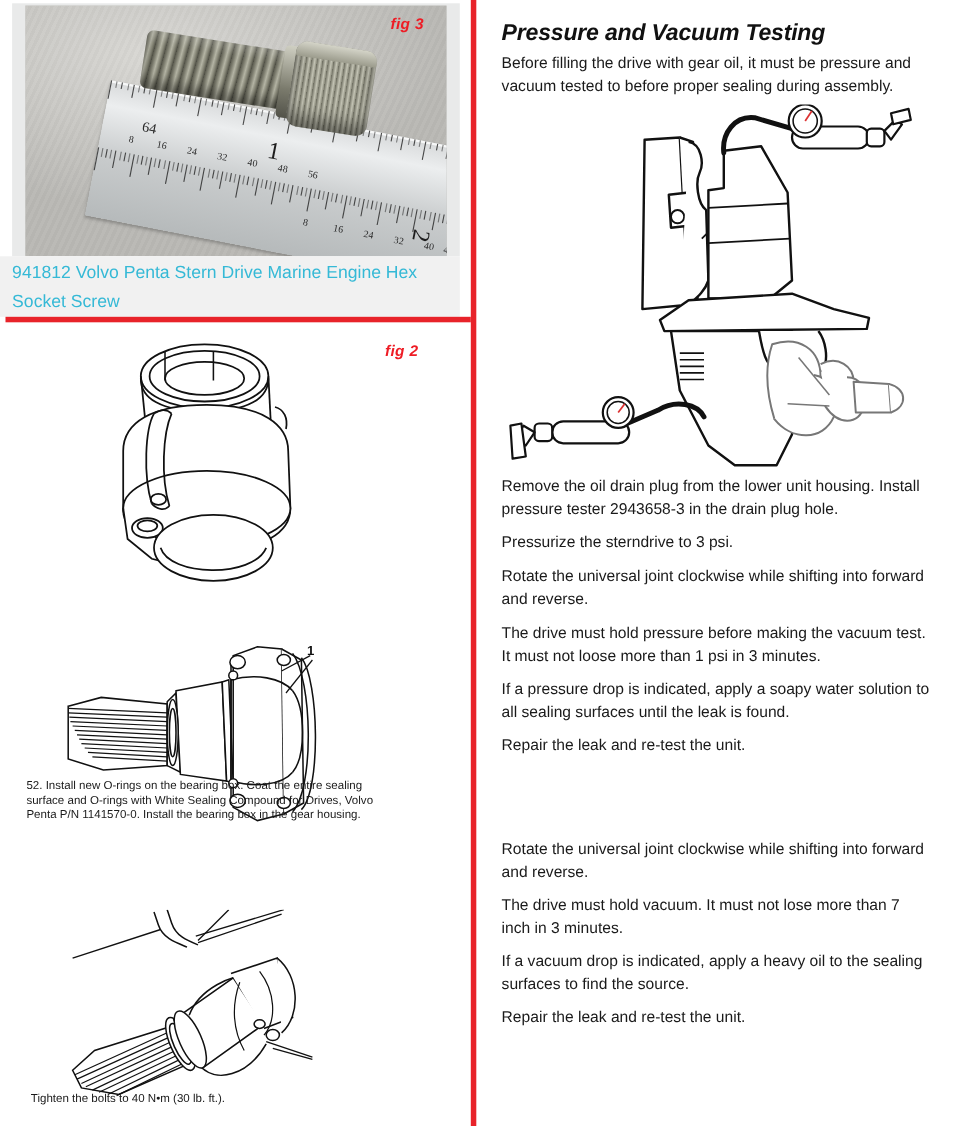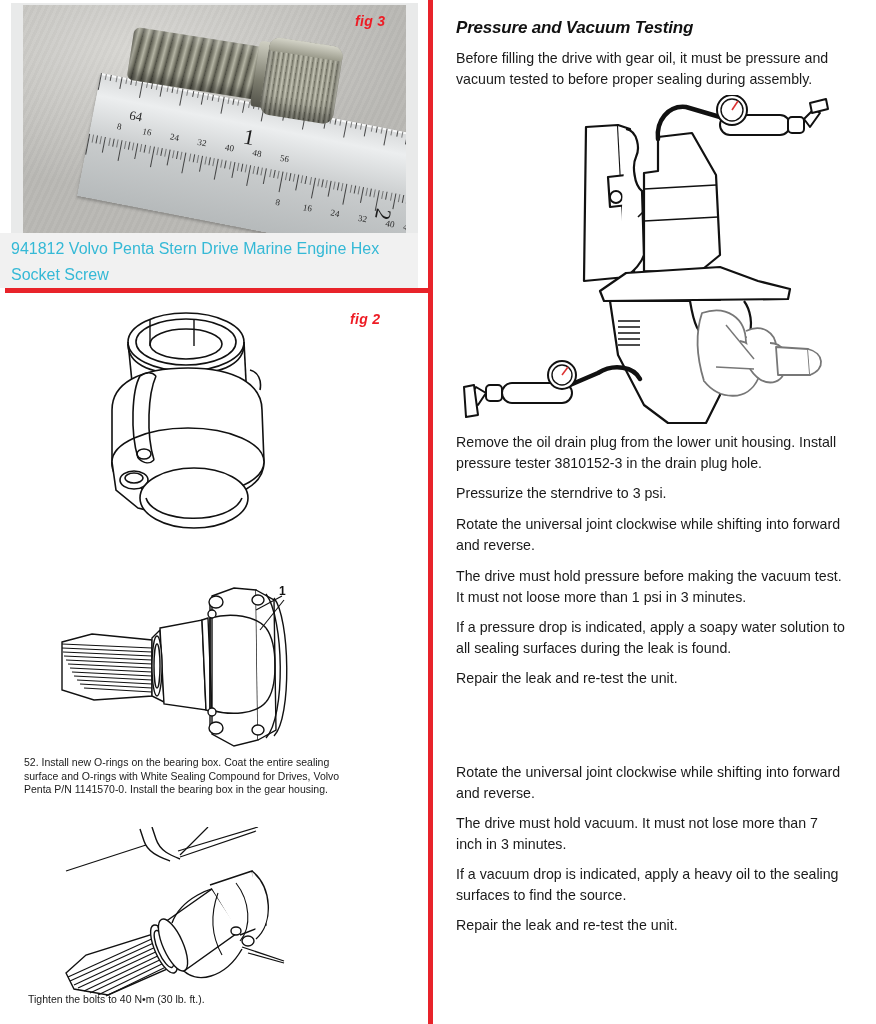--- a/index.html
+++ b/index.html
@@ -207,36 +207,36 @@
     position: absolute;
   }
   .caption {
     position: absolute;
     font-size: 10.5px;
     line-height: 13.5px;
     color: #1a1a1a;
     font-family: "Liberation Sans", sans-serif;
   }
   #caption-51 { left: 30px; top: 541px; width: 310px; }
-  #caption-52 { left: 24px; top: 756px; width: 318px; }
+  #caption-52 { left: 24px; top: 708px; width: 318px; }
   #caption-53 { left: 28px; top: 993px; width: 310px; }
 
   
   .right-col {
     position: absolute;
     left: 433px;
     top: 0;
     width: 443px;
     height: 1024px;
   }
   .section-heading {
     position: absolute;
     left: 23px;
     top: 18px;
-    font-size: 17px;
+    font-size: 21px;
     font-weight: bold;
     font-style: italic;
     color: #111;
     font-family: "Liberation Sans", sans-serif;
     letter-spacing: -0.2px;
   }
   .body-para {
     position: absolute;
     left: 23px;
     width: 390px;
@@ -625,25 +625,25 @@
           <rect x="28" y="290" width="16" height="16" rx="4" fill="#fff"></rect>
           <path d="M18 292 L28 298 L20 310 L10 304 Z" fill="#fff"></path>
           <path d="M6 292 L16 290 L20 320 L8 322 Z" fill="#fff"></path>
           <circle cx="104" cy="280" r="14" fill="#fff"></circle>
           <circle cx="104" cy="280" r="10" fill="#fff" stroke-width="1.4"></circle>
           <path d="M104 280 L110 272" stroke="#d33" stroke-width="1.6"></path>
         </g>
       </svg>
     </div>
 
-    <div class="body-para" style="top:432px;">Remove the oil drain plug from the lower unit housing. Install pressure tester 3810152-3 in the drain plug hole.</div>
+    <div class="body-para" style="top:432px;">Remove the oil drain plug from the lower unit housing. Install pressure tester 2943658-3 in the drain plug hole.</div>
     <div class="body-para" style="top:483px;">Pressurize the sterndrive to 3 psi.</div>
     <div class="body-para" style="top:514px;">Rotate the universal joint clockwise while shifting into forward and reverse.</div>
     <div class="body-para" style="top:566px;">The drive must hold pressure before making the vacuum test. It must not loose more than 1 psi in 3 minutes.</div>
-    <div class="body-para" style="top:617px;">If a pressure drop is indicated, apply a soapy water solution to all sealing surfaces during the leak is found.</div>
+    <div class="body-para" style="top:617px;">If a pressure drop is indicated, apply a soapy water solution to all sealing surfaces until the leak is found.</div>
     <div class="body-para" style="top:668px;">Repair the leak and re-test the unit.</div>
     <div class="body-para" style="top:762px;">Rotate the universal joint clockwise while shifting into forward and reverse.</div>
     <div class="body-para" style="top:813px;">The drive must hold vacuum. It must not lose more than 7 inch in 3 minutes.</div>
     <div class="body-para" style="top:864px;">If a vacuum drop is indicated, apply a heavy oil to the sealing surfaces to find the source.</div>
     <div class="body-para" style="top:915px;">Repair the leak and re-test the unit.</div>
   </div>
 
 </div>
 
 </body></html>

